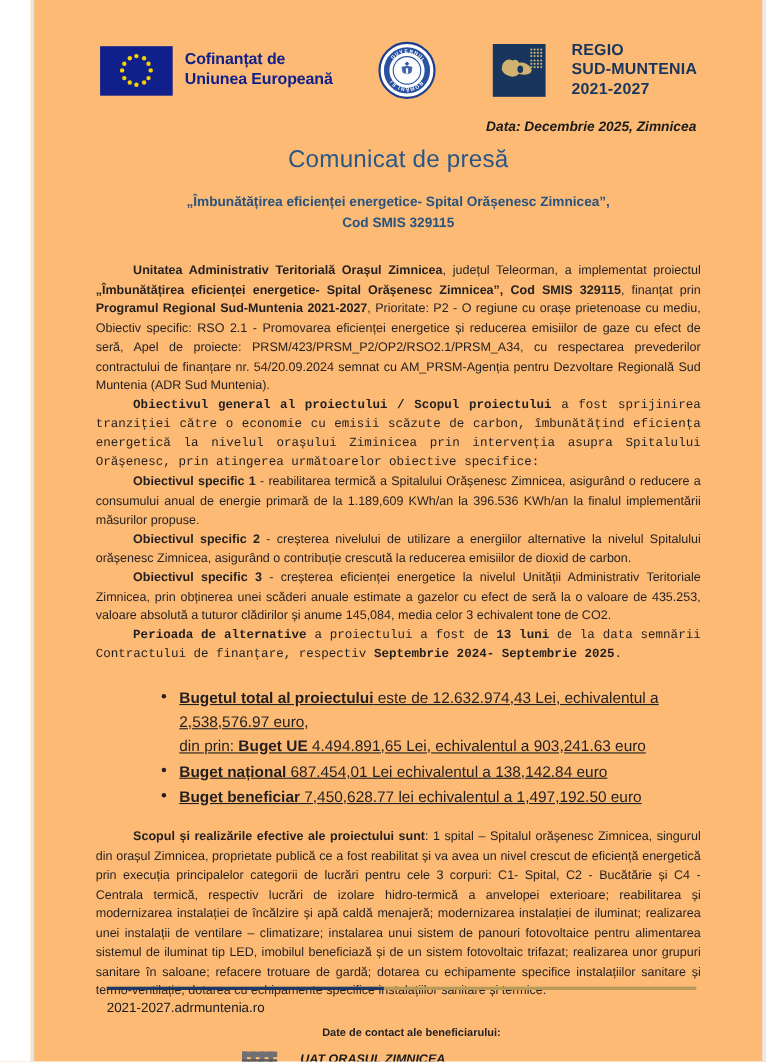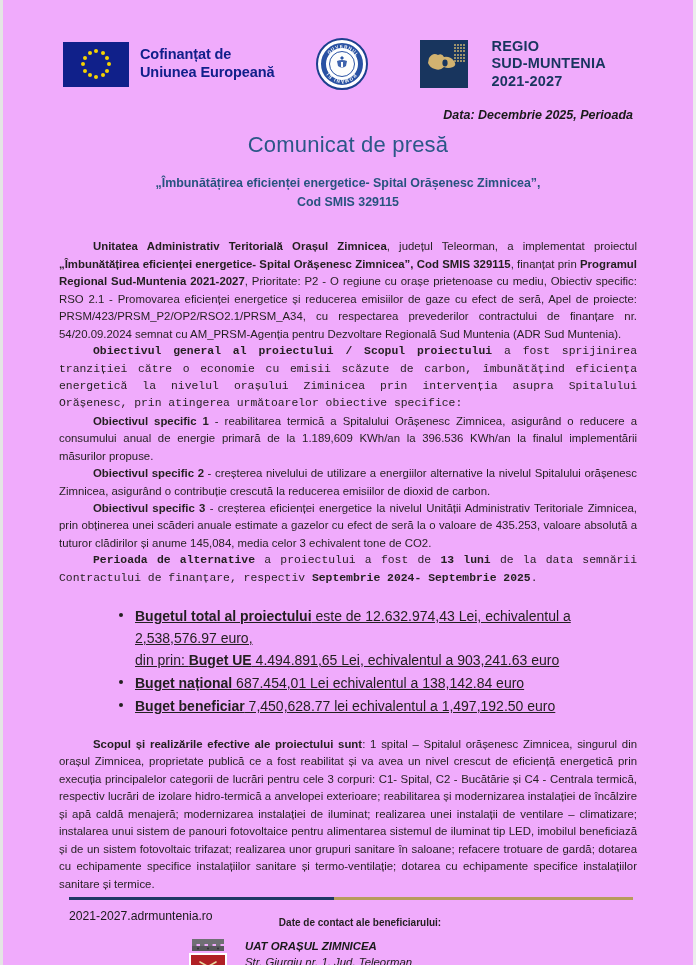--- a/index.html
+++ b/index.html
@@ -12,25 +12,26 @@
     width: 696px;
     height: 965px;
     font-family: "Liberation Sans", sans-serif;
     color: #231f20;
     position: relative;
     overflow: hidden;
   }
   .page {
     position: absolute;
     inset: 0;
-    background: #f0abfc;
+    background: #fdba74;
     border-left: 3px solid #e4e4e4;
     border-right: 3px solid #ececec;
     box-sizing: border-box;
     padding: 0;
+    margin-left: 28px;
   }
   .content {
     padding: 0 56px;
     box-sizing: border-box;
   }
 
   
   .logo-bar {
     display: flex;
     align-items: center;
@@ -374,21 +375,21 @@
       <div class="regio-text">
         <div>REGIO</div>
         <div>SUD-MUNTENIA</div>
         <div>2021-2027</div>
       </div>
     </div>
   </div>
 
   <div class="content">
 
-    <div class="date-line">Data:  Decembrie 2025,   Perioada</div>
+    <div class="date-line">Data:  Decembrie 2025,   Zimnicea</div>
     <div class="doc-title">Comunicat de presă</div>
     <div class="doc-subtitle">
       <div>„Îmbunătățirea eficienței energetice- Spital Orășenesc Zimnicea”,</div>
       <div>Cod SMIS 329115</div>
     </div>
 
     <div class="body-block">
 
       <p>
         <b>Unitatea Administrativ Teritorială Orașul Zimnicea</b><span>, județul Teleorman, a implementat proiectul </span><b>„Îmbunătățirea eficienței energetice- Spital Orășenesc Zimnicea”, Cod SMIS 329115</b><span>, finanțat prin </span><b>Programul Regional Sud-Muntenia 2021-2027</b><span>, Prioritate: P2 - O regiune cu orașe prietenoase cu mediu, Obiectiv specific: RSO 2.1 - Promovarea eficienței energetice și reducerea emisiilor de gaze cu efect de seră, Apel de proiecte: PRSM/423/PRSM_P2/OP2/RSO2.1/PRSM_A34, cu respectarea prevederilor contractului de finanțare nr. 54/20.09.2024 semnat cu AM_PRSM-Agenția pentru Dezvoltare Regională Sud Muntenia (ADR Sud Muntenia).</span>

